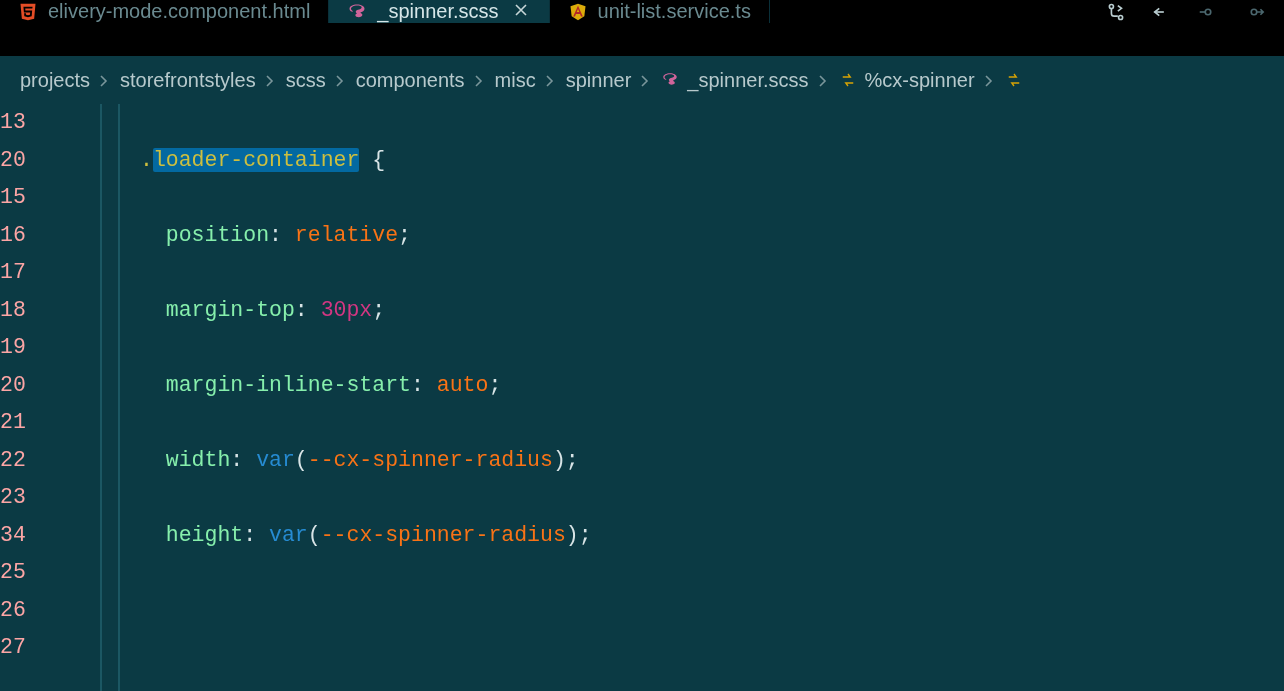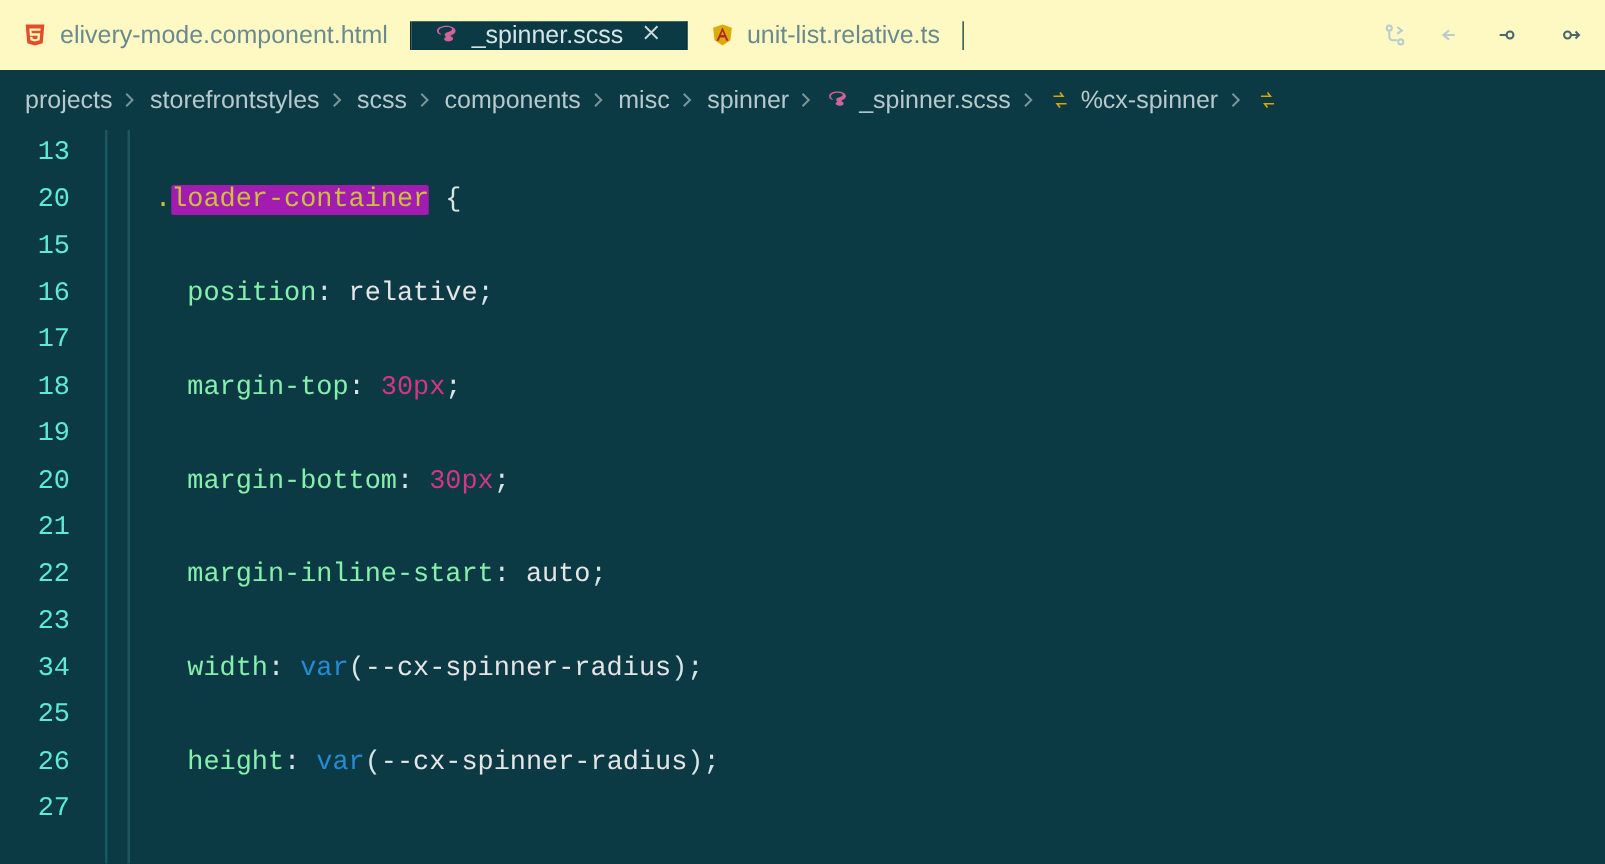--- a/index.html
+++ b/index.html
@@ -8,22 +8,22 @@
   background: #0b3a44;
   color: #c5d1d3;
   width: 1284px;
   height: 691px;
   overflow: hidden;
   font-size: 21px;
 }
 .tabbar {
   display: flex;
   height: 56px;
-  background: #fef9c3;
-  align-items: center;
+  background: #000000;
+  align-items: flex-start;
   position: relative;
 }
 .tab {
   display: flex;
   align-items: center;
   padding: 0 18px;
   gap: 10px;
   color: #6a8a90;
   font-family: -apple-system, 'Segoe UI', sans-serif;
   font-size: 20px;
@@ -61,23 +61,22 @@
 .crumb { display: flex; align-items: center; gap: 8px; cursor:pointer;}
 .chev { width: 14px; color: #7a969b; }
 .crumb-icon { width: 18px; height: 18px; display:flex; align-items:center; justify-content:center;}
 .editor {
   display: flex;
   height: calc(100% - 56px - 48px);
   line-height: 37.5px;
   font-size: 21.5px;
 }
 .gutter {
-  width: 84px;
-  text-align: right;
-  color: #5eead4;
+  width: 100px;
+  color: #fca5a5;
   padding-right: 28px;
   user-select: none;
 }
 .gutter div { height: 37.5px; }
 .rules {
   width: 40px;
   position: relative;
 }
 .rule1, .rule2 {
   position: absolute;
@@ -89,25 +88,25 @@
 .rule2 { left: 18px; }
 .code {
   flex: 1;
   white-space: pre;
   position: relative;
 }
 .code-line { height: 37.5px; }
 .tok-sel { color: #cdbf3f; }
 .tok-punc { color: #d8e4e6; }
 .tok-prop { color: #86efac; }
-.tok-val { color: #e5e5e5; }
+.tok-val { color: #f97316; }
 .tok-num { color: #d33682; }
 .tok-func { color: #268bd2; }
 .hl {
-  background: #a21caf;
+  background: #0369a1;
   border-radius: 2px;
   font-family: Liberation Mono, monospace;
 }
 </style>
 </head>
 <body>
 
 <div class="tabbar">
   <div class="tab">
     <span class="tab-icon">
@@ -130,21 +129,21 @@
         </svg>
     </span>
   </div>
   <div class="tab">
     <span class="tab-icon">
       <svg viewBox="0 0 24 24" width="20" height="20">
           <path fill="#dbab0a" d="M12 2L3 5l1.4 12L12 22l7.6-5L21 5 12 2z"></path>
           <path fill="#b3262a" d="M12 4.5l5.8 13h-2.2l-1.2-3h-4.8l-1.2 3H6.2L12 4.5zm0 4L10.5 12h3L12 8.5z"></path>
         </svg>
     </span>
-    <span>unit-list.relative.ts</span>
+    <span>unit-list.service.ts</span>
   </div>
   <div class="tab-actions">
     <span class="action-icon">
       <svg viewBox="0 0 24 24" width="22" height="22" fill="none" stroke="#b9cdd0" stroke-width="1.8">
           <circle cx="7" cy="6" r="2.2"></circle>
           <circle cx="17" cy="18" r="2.2"></circle>
           <path d="M7 8.5v5a3 3 0 003 3h4"></path>
           <path d="M14 5l4 3-4 3"></path>
         </svg>
     </span>
@@ -256,21 +255,20 @@
       <div>27</div>
     </div>
   <div class="rules">
     <div class="rule1"></div>
       <div class="rule2"></div>
   </div>
   <div class="code">
 <div class="code-line"><span class="tok-sel">.</span><span class="tok-sel hl">loader-container</span><span class="tok-punc"> {</span></div>
 <div class="code-line">  <span class="tok-prop">position</span><span class="tok-punc">: </span><span class="tok-val">relative</span><span class="tok-punc">;</span></div>
 <div class="code-line">  <span class="tok-prop">margin-top</span><span class="tok-punc">: </span><span class="tok-num">30</span><span class="tok-num">px</span><span class="tok-punc">;</span></div>
-<div class="code-line">  <span class="tok-prop">margin-bottom</span><span class="tok-punc">: </span><span class="tok-num">30</span><span class="tok-num">px</span><span class="tok-punc">;</span></div>
 <div class="code-line">  <span class="tok-prop">margin-inline-start</span><span class="tok-punc">: </span><span class="tok-val">auto</span><span class="tok-punc">;</span></div>
 <div class="code-line">  <span class="tok-prop">width</span><span class="tok-punc">: </span><span class="tok-func">var</span><span class="tok-punc">(</span><span class="tok-val">--cx-spinner-radius</span><span class="tok-punc">);</span></div>
 <div class="code-line">  <span class="tok-prop">height</span><span class="tok-punc">: </span><span class="tok-func">var</span><span class="tok-punc">(</span><span class="tok-val">--cx-spinner-radius</span><span class="tok-punc">);</span></div>
 
 
 
 
 
 
 

